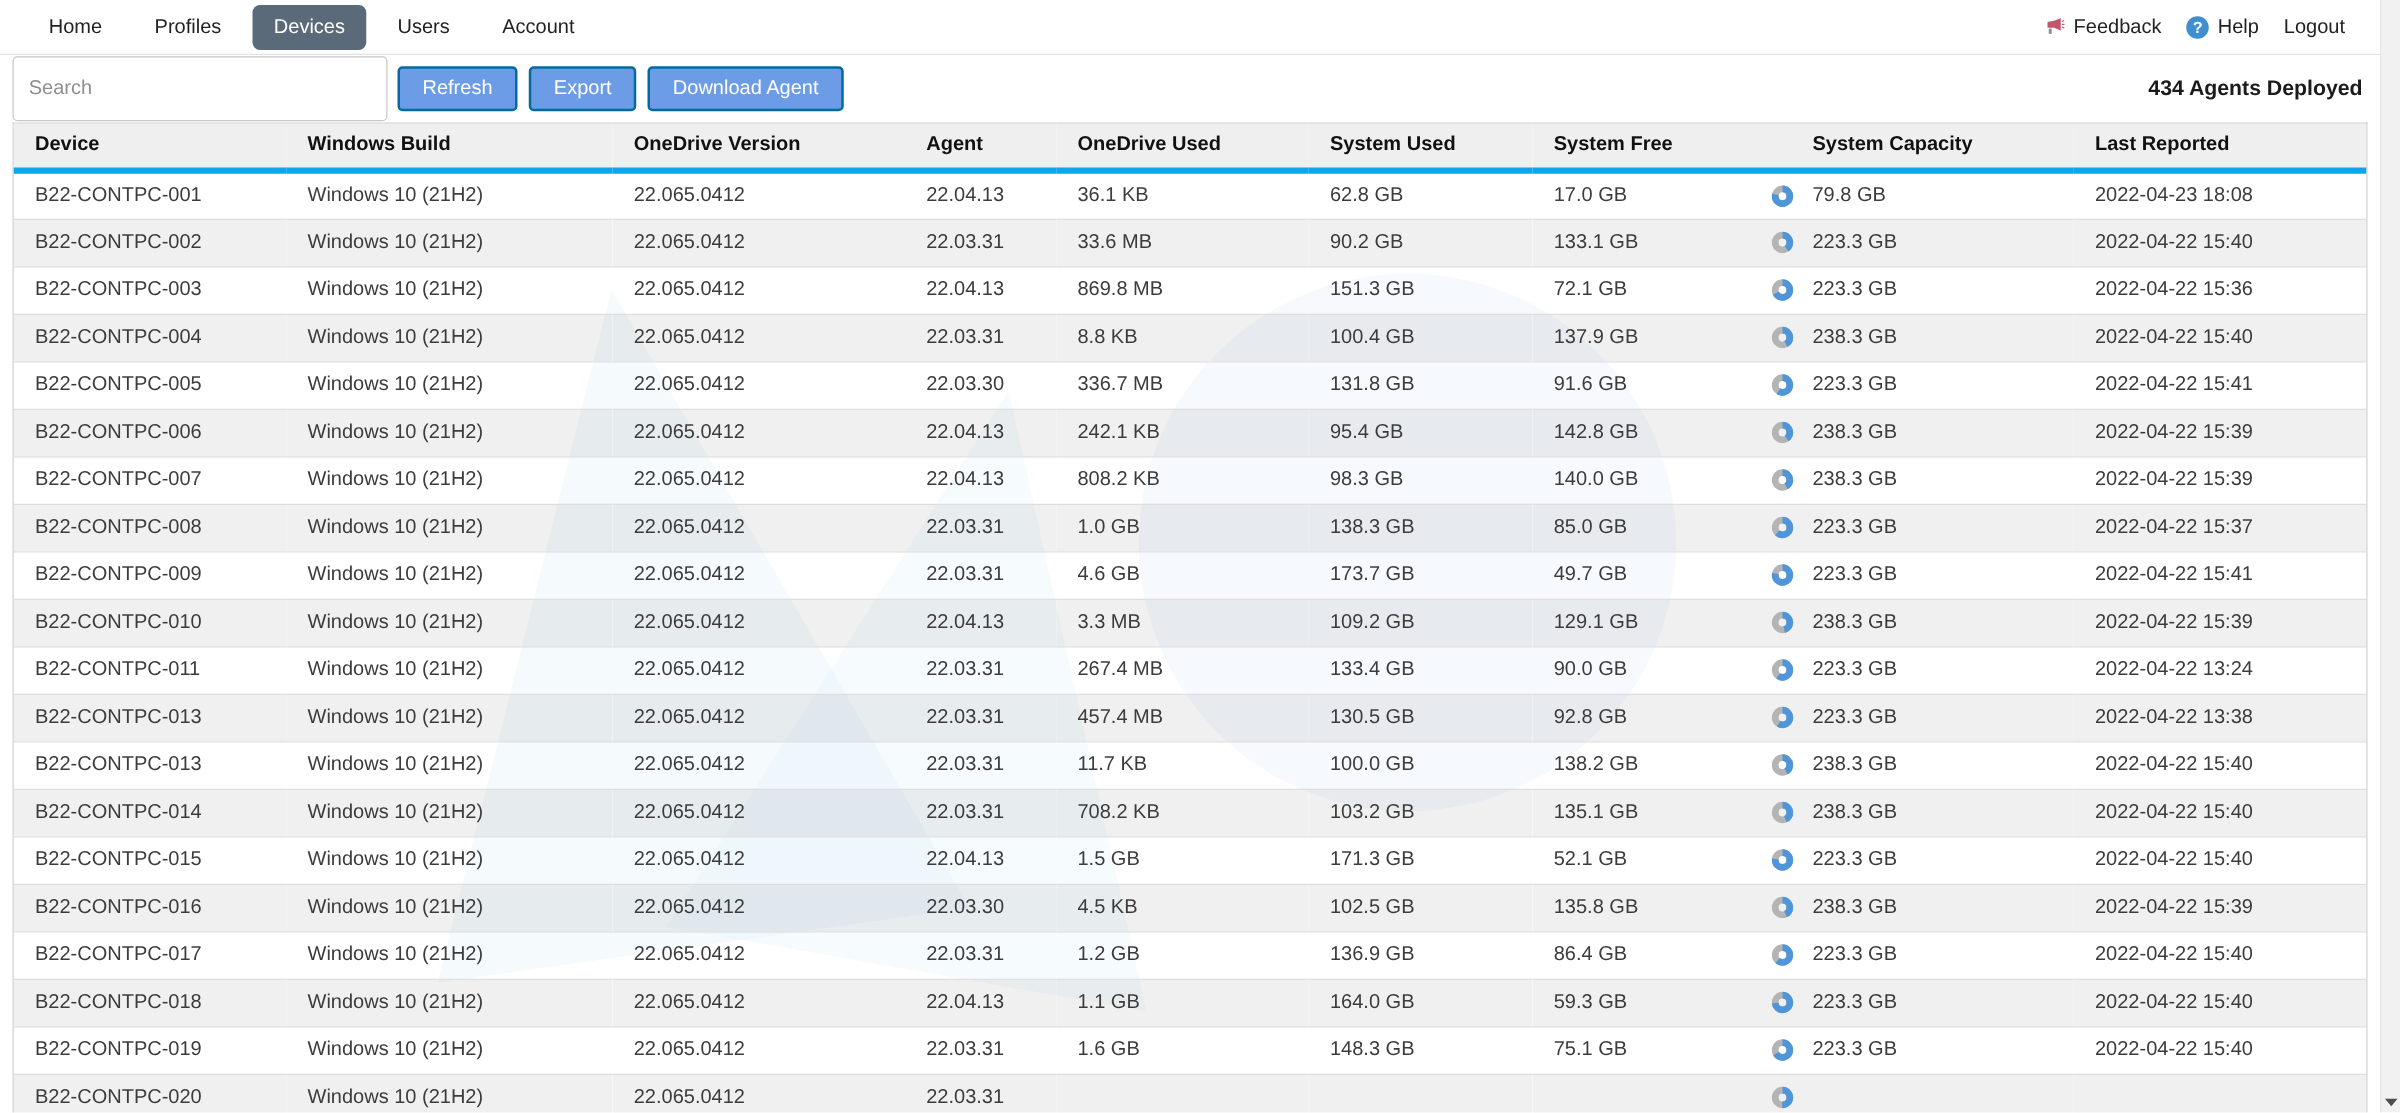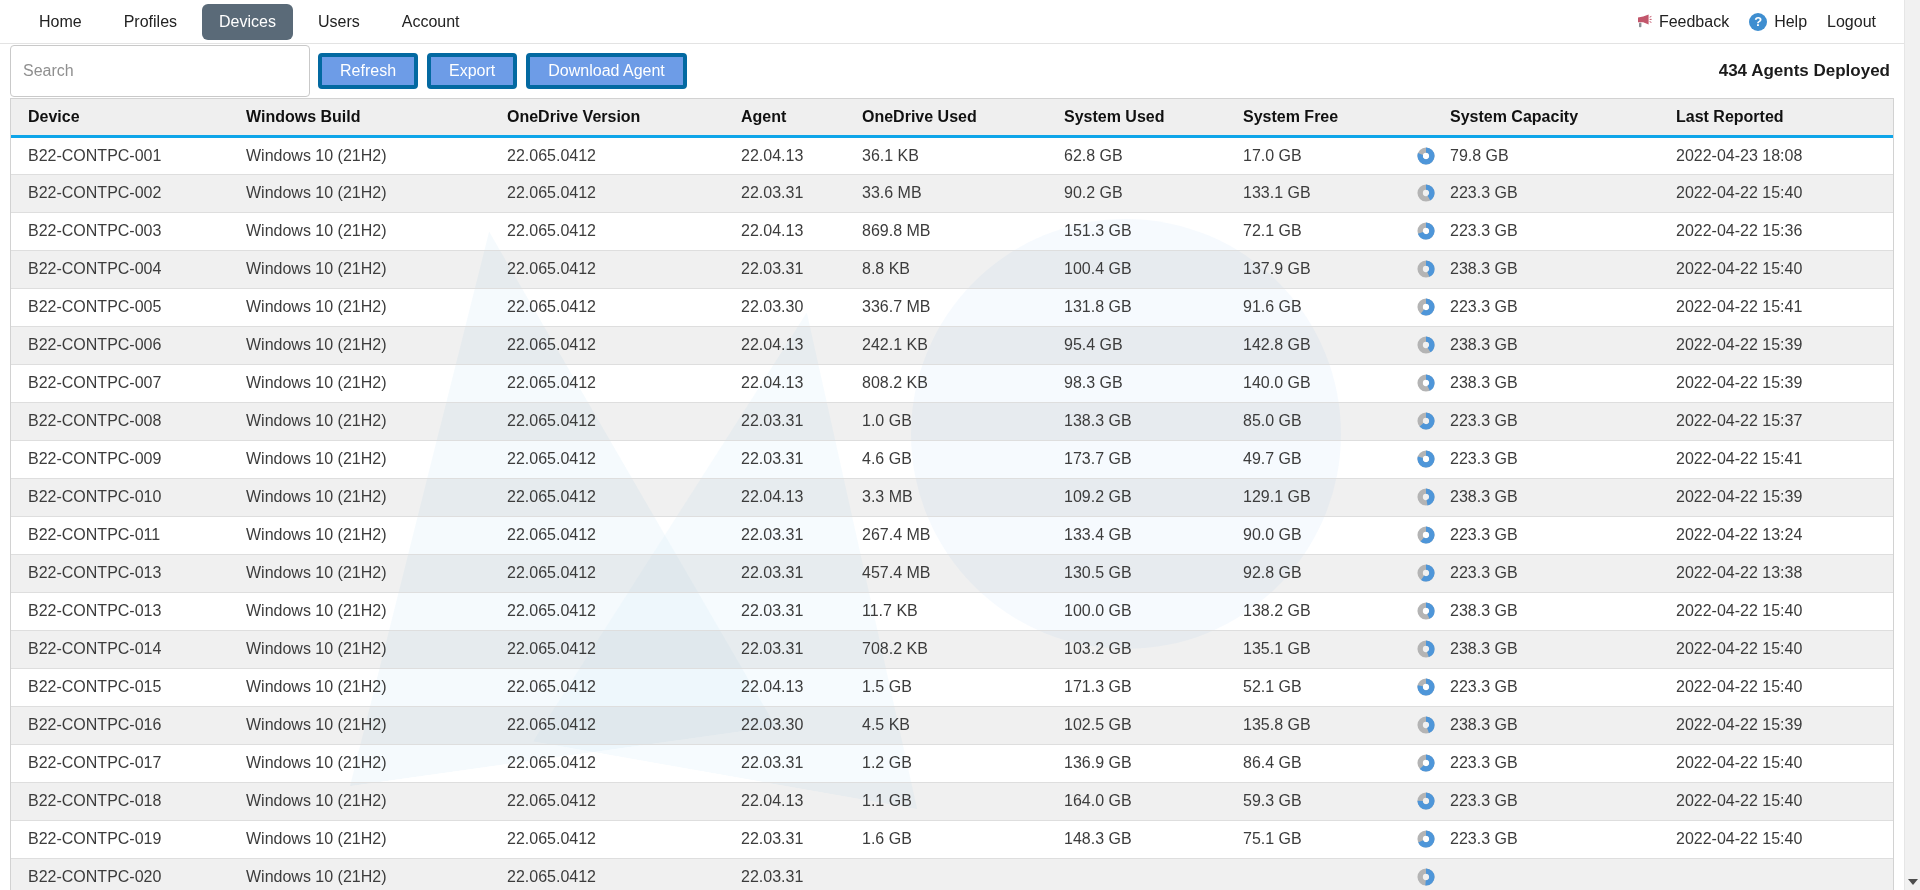--- a/index.html
+++ b/index.html
@@ -31,21 +31,21 @@
 
   
   .toolbar { height:54px; display:flex; align-items:center; padding:0 30px 0 10px; background:#fff; }
   .search-input {
     width:300px; height:52px; border:1px solid #c9c9c9; border-radius:4px;
     padding:0 12px; font-size:16px; color:#444; outline:none;
     font-family:"Liberation Sans", sans-serif;
   }
   .search-input::placeholder { color:#8f8f8f; }
   .btn {
-    height:36px; margin-left:9px; padding:0 18px; border:4px solid #0369a1;
+    height:36px; margin-left:9px; padding:0 18px; border:2px solid #0369a1;
     background:#6d9ce7; color:#fff; font-size:16px; border-radius:4px; cursor:pointer;
     font-family:"Liberation Sans", sans-serif; white-space:nowrap;
   }
   .btn.first { margin-left:8px; }
   .agents-count { margin-left:auto; font-size:17px; font-weight:bold; color:#1b1b1b; }
 
   
   .table-wrap {
     position:relative; margin-left:10px; width:1884px;
     border:1px solid #d2d2d2; border-bottom:none; background:#fff;
@@ -53,21 +53,21 @@
   .watermark { position:absolute; pointer-events:none; background:#ddeefa; z-index:0; }
   .wm-tri { clip-path:polygon(50% 0, 100% 100%, 0 100%); }
   #wm1 { left:300px; top:130px; width:430px; height:530px; opacity:.30; transform:rotate(-8deg); }
   #wm2 { left:560px; top:210px; width:390px; height:470px; opacity:.26; transform:rotate(10deg); }
   #wm3 { left:900px; top:120px; width:430px; height:430px; border-radius:50%; opacity:.28; }
 
   table.devices { border-collapse:collapse; table-layout:fixed; width:1882px; position:relative; z-index:1; }
   table.devices thead th {
     background:#efefef; text-align:left; font-weight:bold; color:#111;
     font-size:16px; height:37px; padding:0 0 0 17px;
-    border-bottom:3px solid #0ea5e9; white-space:nowrap;
+    border-bottom:5px solid #0ea5e9; white-space:nowrap;
   }
   table.devices thead th.th-cap { padding-left:50px; }
   table.devices tbody td {
     height:38px; padding:0 0 0 17px; font-size:16px; color:#3c3c3c;
     border-bottom:1px solid #dedede; white-space:nowrap; overflow:hidden; vertical-align:middle;
   }
   table.devices tbody tr { background:transparent; }
   table.devices tbody tr:nth-child(even) { background:rgba(0,0,0,0.058); }
   .cap-cell { display:flex; align-items:center; gap:15px; height:36px; }
   .donut { flex:0 0 18px; }

